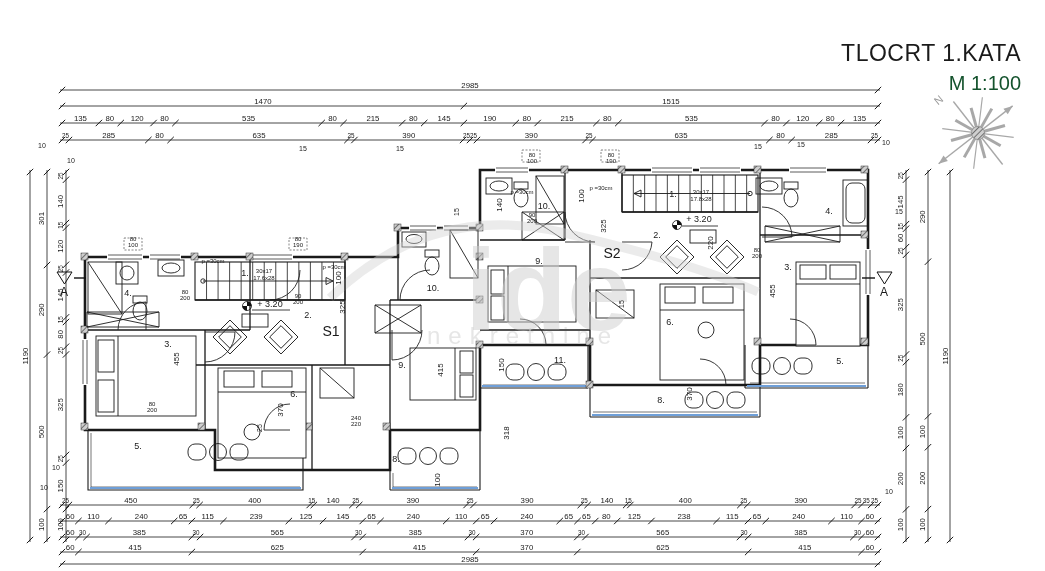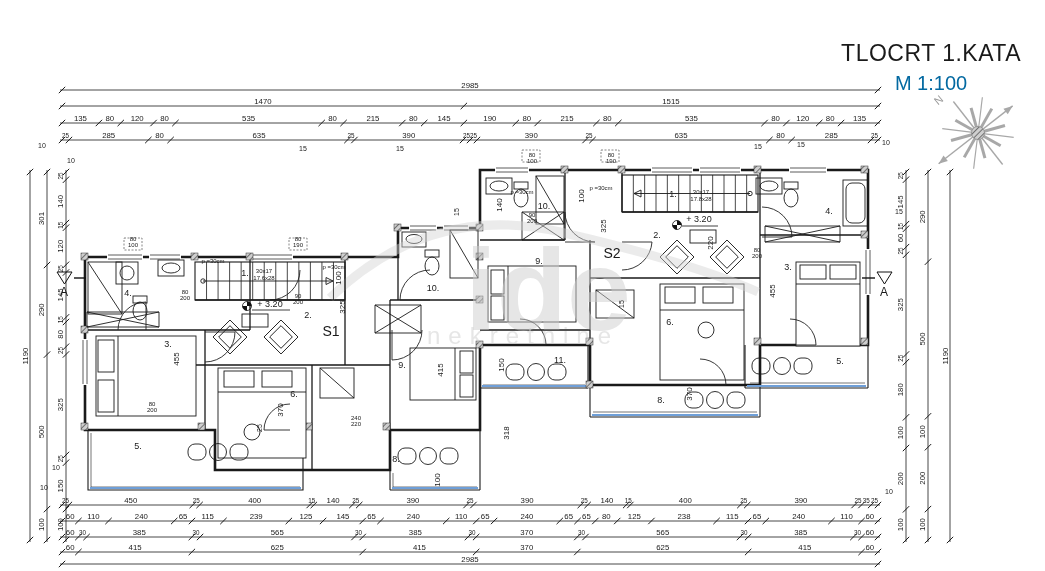--- a/index.html
+++ b/index.html
@@ -1,22 +1,22 @@
 <!DOCTYPE html>
 <html><head>
 <meta charset="utf-8">
 <style>
   html,body{margin:0;padding:0;background:#ffffff;}
   body{width:1045px;height:571px;position:relative;overflow:hidden;
        font-family:"Liberation Sans",sans-serif;color:#111;}
   #plan-svg{position:absolute;left:0;top:0;width:1045px;height:571px;}
   svg text{font-family:"Liberation Sans",sans-serif;}
-  .titleblock{position:absolute;right:24px;top:40px;text-align:center;z-index:5;}
+  .titleblock{position:absolute;right:24px;top:40px;text-align:right;z-index:5;}
   .t1{font-size:23px;letter-spacing:.5px;color:#1a1a1a;}
-  .t2{font-size:20px;margin-top:5px;color:#0369a1;}
+  .t2{font-size:20px;margin-top:5px;color:#14532d;}
 </style>
 </head>
 <body>
 
 <svg id="plan-svg" viewBox="0 0 1045 571">
   <defs>
     <pattern id="ph" width="4" height="4" patternUnits="userSpaceOnUse" patternTransform="rotate(45)">
       <rect width="4" height="4" fill="#cfcfcf"></rect>
       <line x1="0" y1="0" x2="0" y2="4" stroke="#555" stroke-width="1.6"></line>
     </pattern>

